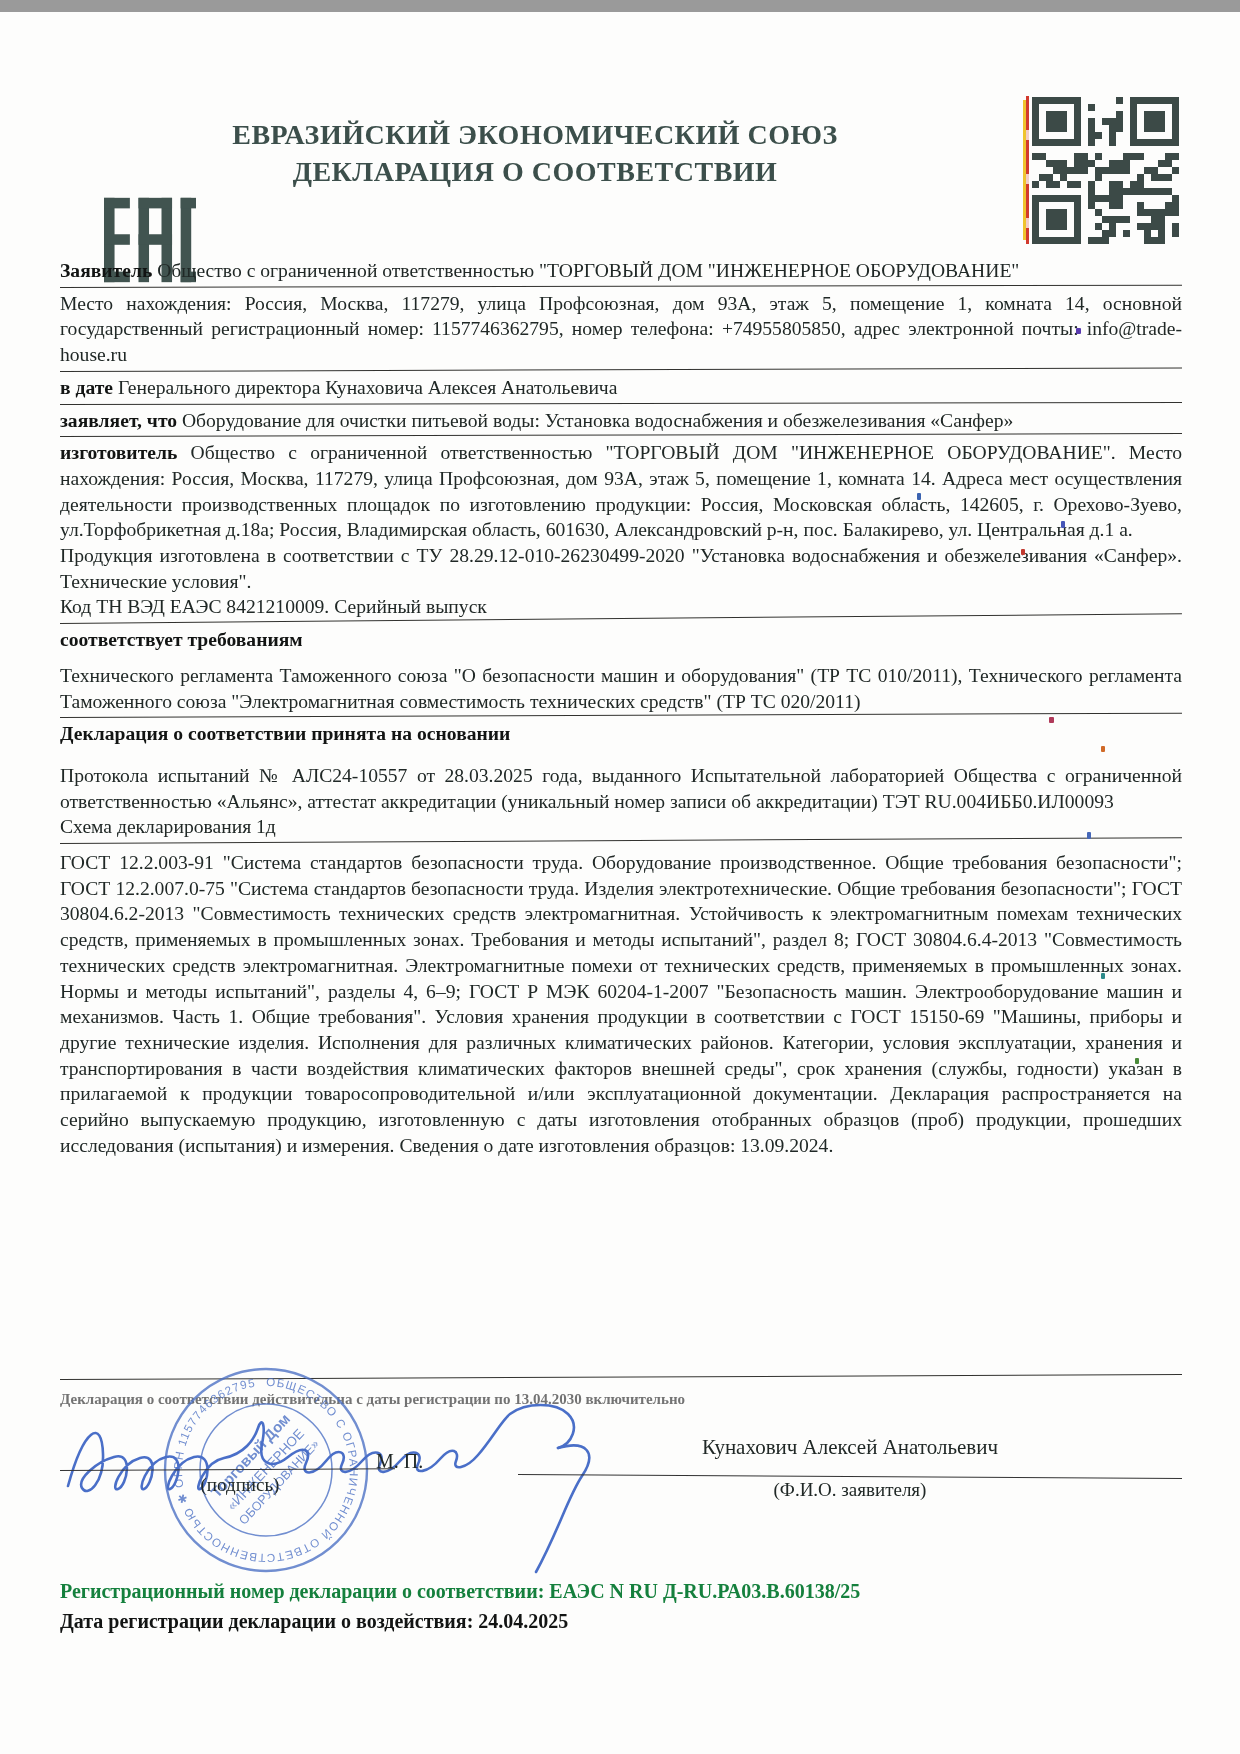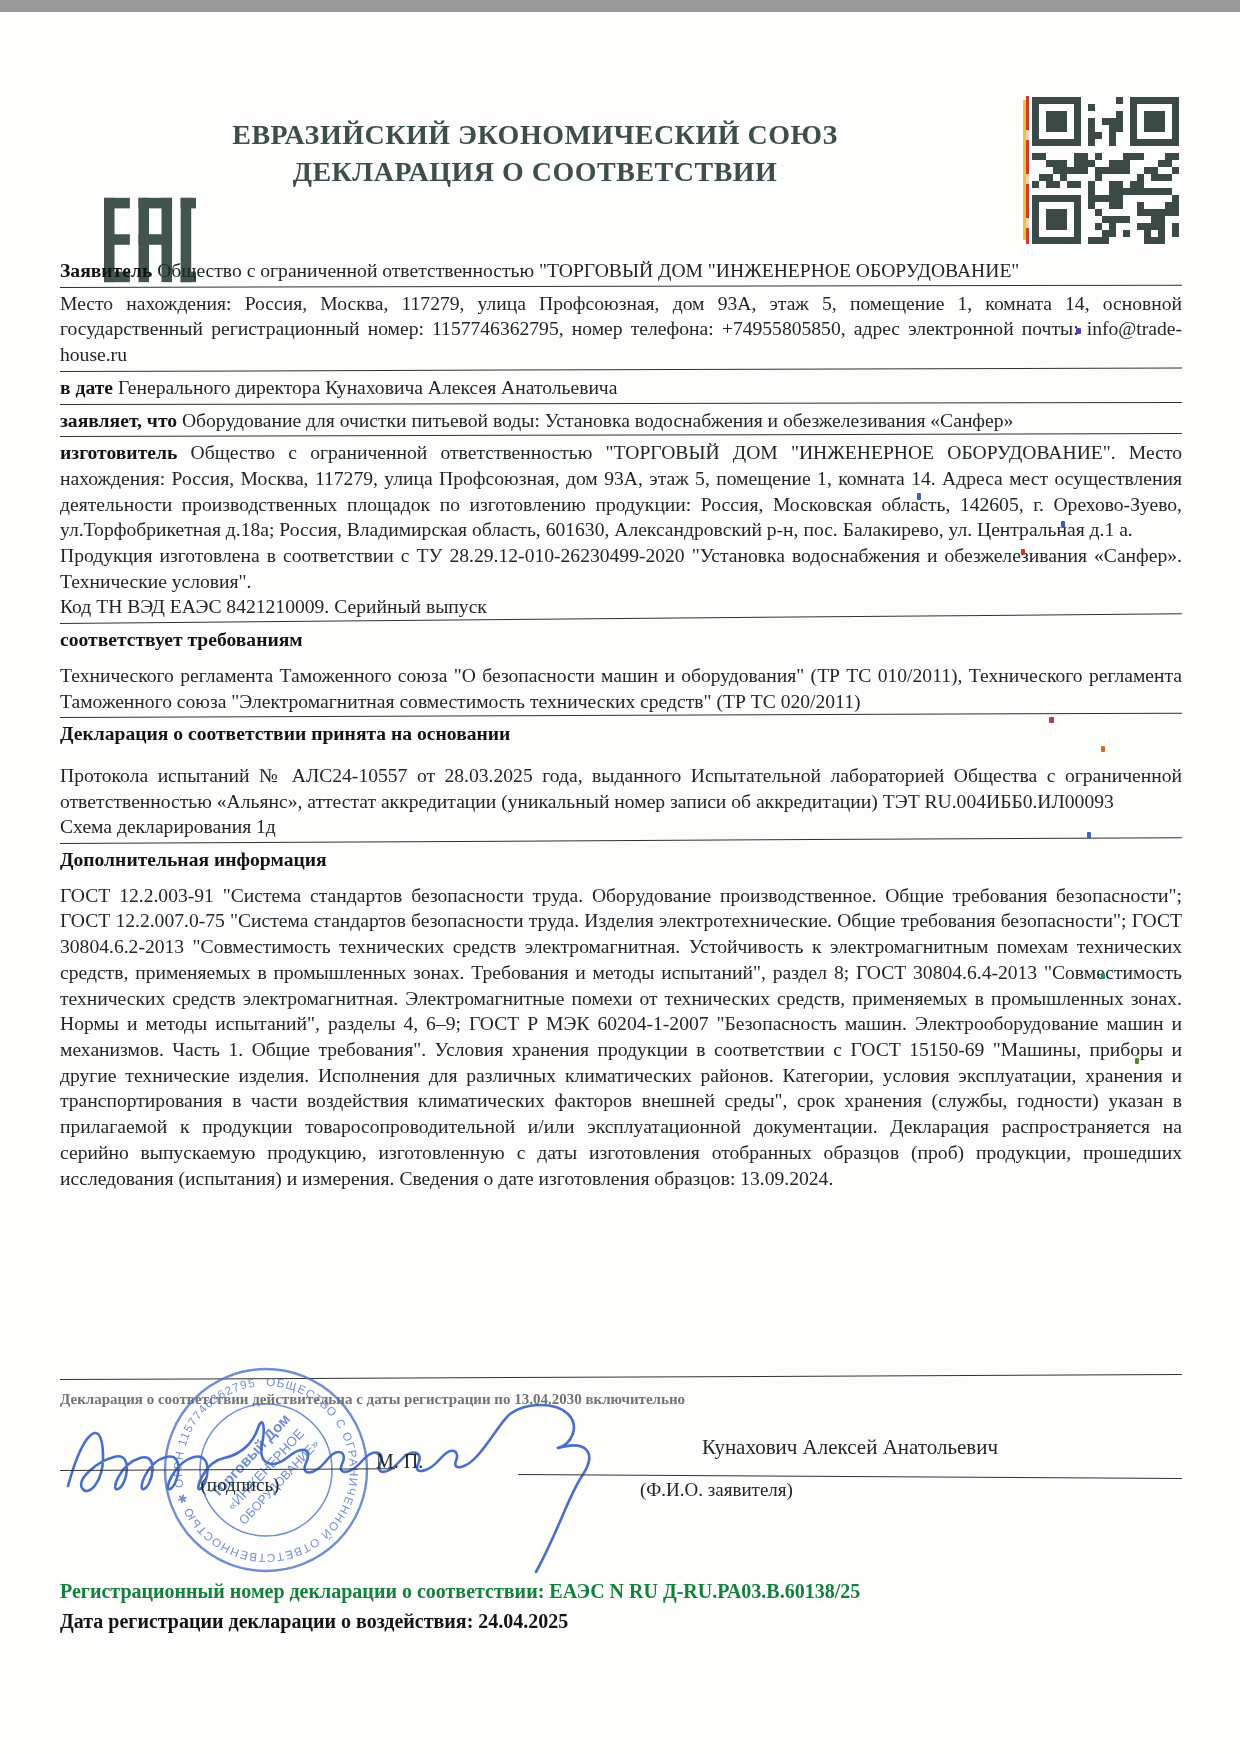--- a/index.html
+++ b/index.html
@@ -33,21 +33,21 @@
   
   .abs{position:absolute;}
   .validity{left:60px;top:1364px;width:1122px;font-weight:bold;font-size:15px;color:#737373;}
   .stamp{left:158px;top:1350px;opacity:.78;}
   .signature{left:58px;top:1388px;}
   .mp{left:376px;top:1438px;font-size:20px;text-align:center;}
   .sigline{left:60px;top:1458px;width:335px;border-top:1.6px solid #333;transform:rotate(-.3deg);transform-origin:left center;}
   .sigcap{left:150px;top:1462px;width:180px;text-align:center;font-size:19px;}
   .nameline{left:518px;top:1462px;width:664px;border-top:1.6px solid #333;transform:rotate(.35deg);transform-origin:left center;}
   .appname{left:640px;top:1423px;width:420px;text-align:center;font-size:21px;}
-  .namecap{left:640px;top:1467px;width:420px;font-size:19px;}
+  .namecap{left:640px;top:1467px;width:420px;text-align:center;font-size:19px;}
   .reg1{left:60px;top:1548px;font-weight:bold;font-size:20px;color:#15803d;}
   .reg2{left:60px;top:1578px;font-weight:bold;font-size:20px;color:#121413;}
   
   .dot{position:absolute;border-radius:1px;}
 </style>
 </head>
 <body>
 
 <div class="page">
 
@@ -222,21 +222,20 @@
     <p>Продукция изготовлена в соответствии с ТУ 28.29.12-010-26230499-2020 "Установка водоснабжения и обезжелезивания «Санфер». Технические условия".</p>
     <p>Код ТН ВЭД ЕАЭС 8421210009. Серийный выпуск</p>
     <hr class="rule r5">
     <p class="heading">соответствует требованиям</p>
     <p class="after-h">Технического регламента Таможенного союза "О безопасности машин и оборудования" (ТР ТС 010/2011), Технического регламента Таможенного союза "Электромагнитная совместимость технических средств" (ТР ТС 020/2011)</p>
     <hr class="rule r6">
     <p class="heading">Декларация о соответствии принята на основании</p>
     <p class="basis-gap">Протокола испытаний № АЛС24-10557 от 28.03.2025 года, выданного Испытательной лабораторией Общества с ограниченной ответственностью «Альянс», аттестат аккредитации (уникальный номер записи об аккредитации) ТЭТ RU.004ИББ0.ИЛ00093</p>
     <p>Схема декларирования 1д</p>
     <hr class="rule r7">
-    <p class="heading">Дополнительная информация</p>
     <p class="after-h">ГОСТ 12.2.003-91 "Система стандартов безопасности труда. Оборудование производственное. Общие требования безопасности"; ГОСТ 12.2.007.0-75 "Система стандартов безопасности труда. Изделия электротехнические. Общие требования безопасности"; ГОСТ 30804.6.2-2013 "Совместимость технических средств электромагнитная. Устойчивость к электромагнитным помехам технических средств, применяемых в промышленных зонах. Требования и методы испытаний", раздел 8; ГОСТ 30804.6.4-2013 "Совместимость технических средств электромагнитная. Электромагнитные помехи от технических средств, применяемых в промышленных зонах. Нормы и методы испытаний", разделы 4, 6–9; ГОСТ Р МЭК 60204-1-2007 "Безопасность машин. Электрооборудование машин и механизмов. Часть 1. Общие требования". Условия хранения продукции в соответствии с ГОСТ 15150-69 "Машины, приборы и другие технические изделия. Исполнения для различных климатических районов. Категории, условия эксплуатации, хранения и транспортирования в части воздействия климатических факторов внешней среды", срок хранения (службы, годности) указан в прилагаемой к продукции товаросопроводительной и/или эксплуатационной документации. Декларация распространяется на серийно выпускаемую продукцию, изготовленную с даты изготовления отобранных образцов (проб) продукции, прошедших исследования (испытания) и измерения. Сведения о дате изготовления образцов: 13.09.2024.</p>
   </div>
 
   <hr class="rule rb abs" style="left:60px;top:1364px;width:1122px;">
   <p class="abs validity">Декларация о соответствии  действительна с даты регистрации по 13.04.2030 включительно</p>
 
   <svg class="abs stamp" width="216" height="216" viewBox="-108 -108 216 216">
     <circle r="101" fill="none" stroke="#4a6fc4" stroke-width="2.4"></circle>
     <circle r="66" fill="none" stroke="#4a6fc4" stroke-width="1.5"></circle>
     <defs>

